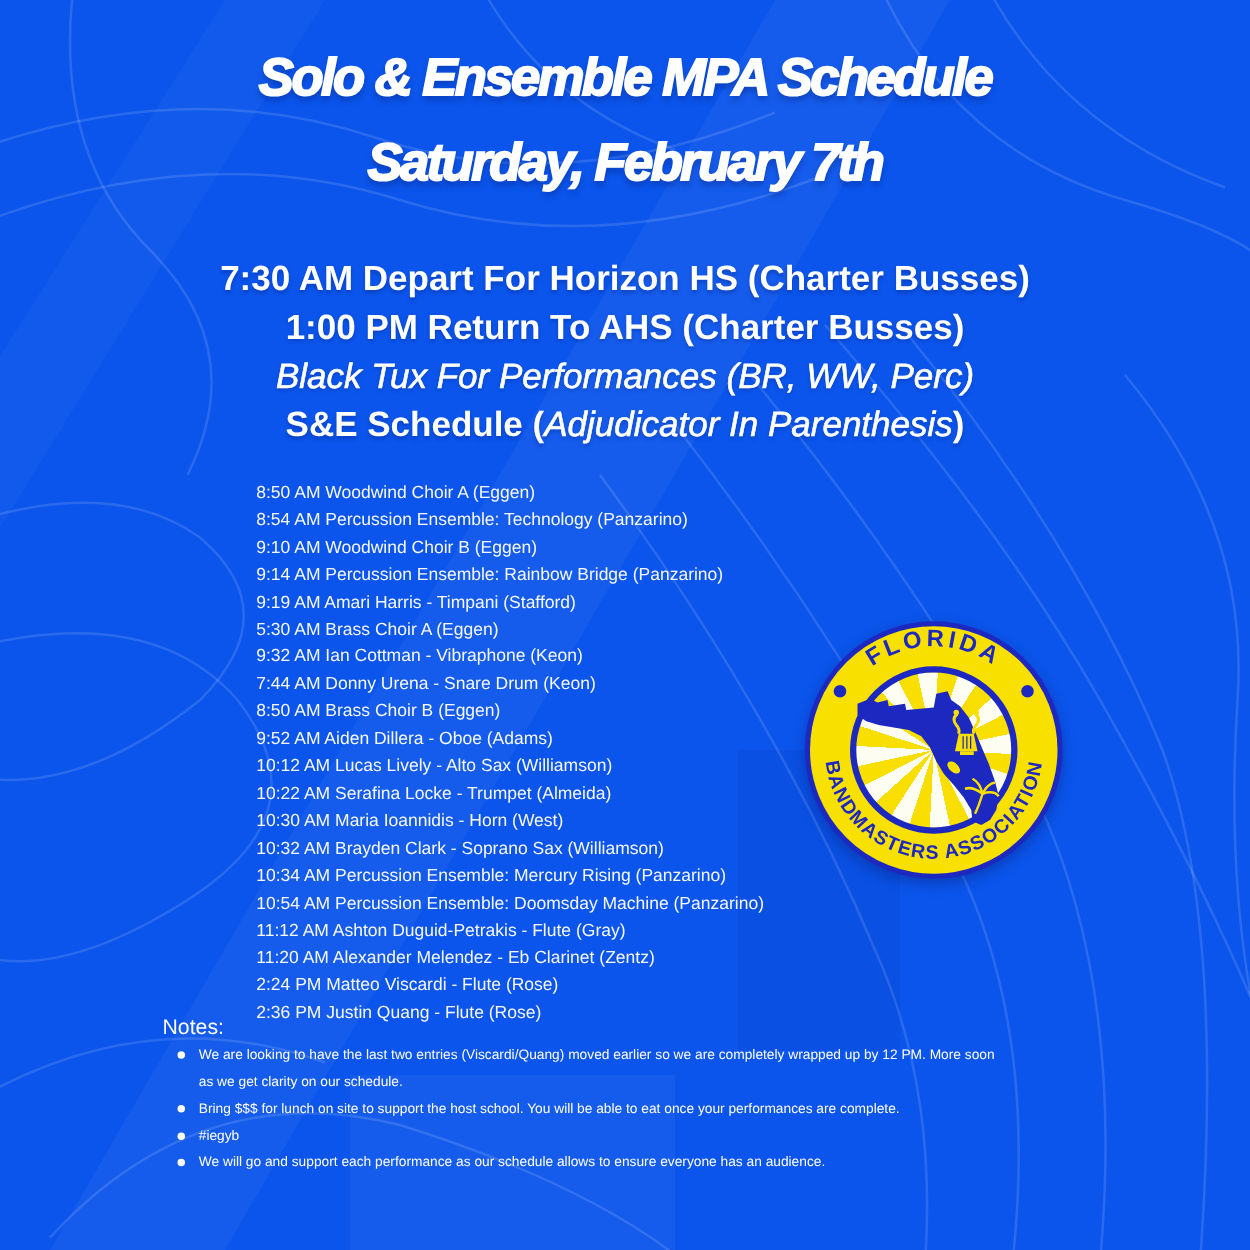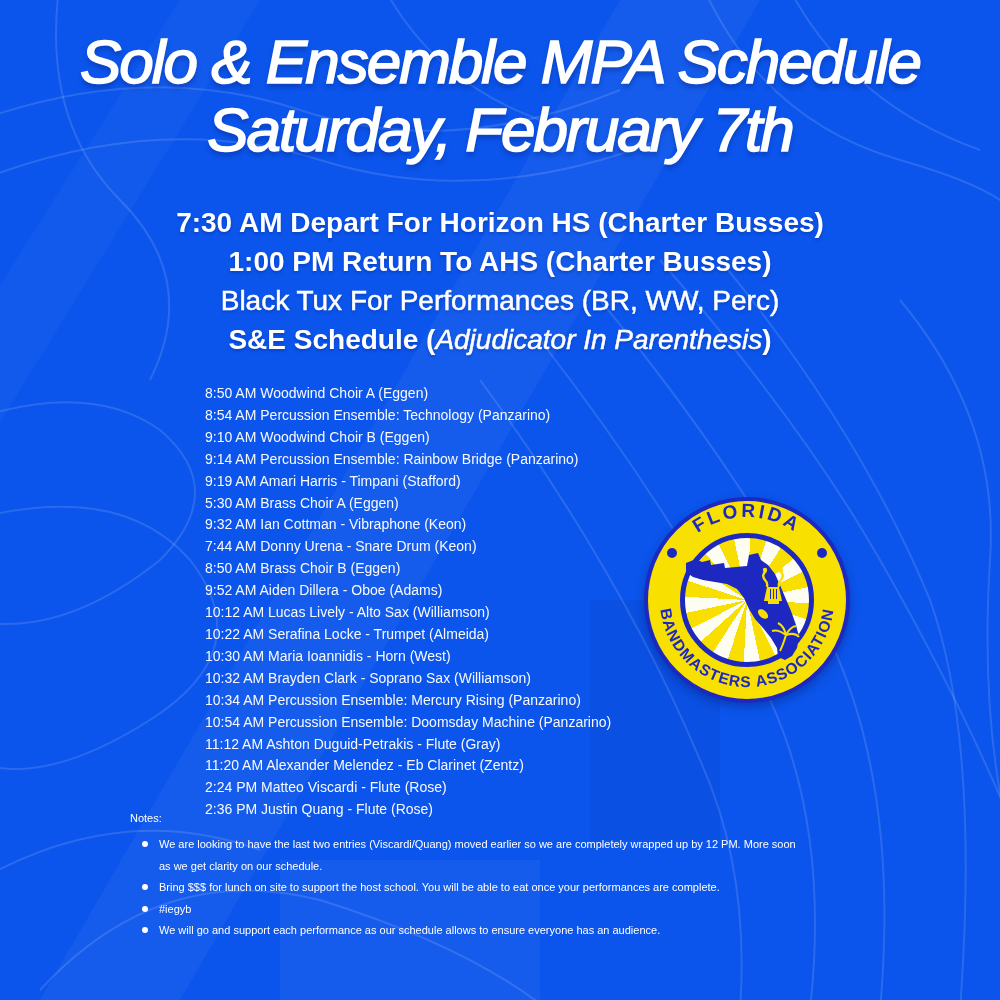--- a/index.html
+++ b/index.html
@@ -8,46 +8,46 @@
     background:#0b55ec;
     font-family:"Liberation Sans","DejaVu Sans",sans-serif;
     color:#ffffff;
   }
   .bg-svg{position:absolute;inset:0;z-index:0;}
   .layer{position:absolute;z-index:2;}
 
   
   .title{
     top:28px;left:0;right:0;text-align:center;
-    font-weight:400;font-style:italic;
-    font-size:62px;line-height:68px;letter-spacing:-2px;
+    font-weight:700;font-style:italic;
+    font-size:42px;line-height:68px;letter-spacing:-2px;
     -webkit-text-stroke:1.6px #ffffff;
     text-shadow:0 4px 5px rgba(8,30,120,0.45);
     white-space:nowrap;
   }
 
   
   .info{
     top:203px;left:0;right:0;text-align:center;
     font-size:28px;line-height:39px;font-weight:700;
     text-shadow:0 2px 3px rgba(8,30,120,0.35);
   }
-  .info .attire{font-weight:400;-webkit-text-stroke:0.5px #fff;}
+  .info .attire{font-weight:400;font-style:italic;-webkit-text-stroke:0.5px #fff;}
   .info .mix-italic{font-weight:400;font-style:italic;-webkit-text-stroke:0.5px #fff;}
 
   
   .schedule{
     top:383px;left:205px;
     font-size:14px;line-height:21.9px;
     color:rgba(255,255,255,0.97);
     list-style:none;margin:0;padding:0;
   }
 
   
-  .notes-label{top:812px;left:130px;font-size:11px;}
+  .notes-label{top:812px;left:130px;font-size:17px;}
   .notes{
     top:834px;left:140px;width:660px;
     font-size:11px;line-height:21.5px;
     list-style:none;margin:0;padding:0;
   }
   .notes li{position:relative;padding-left:19px;}
   .notes li .dot{
     position:absolute;left:2px;top:7px;width:6px;height:6px;border-radius:50%;
     background:#ffffff;
   }

